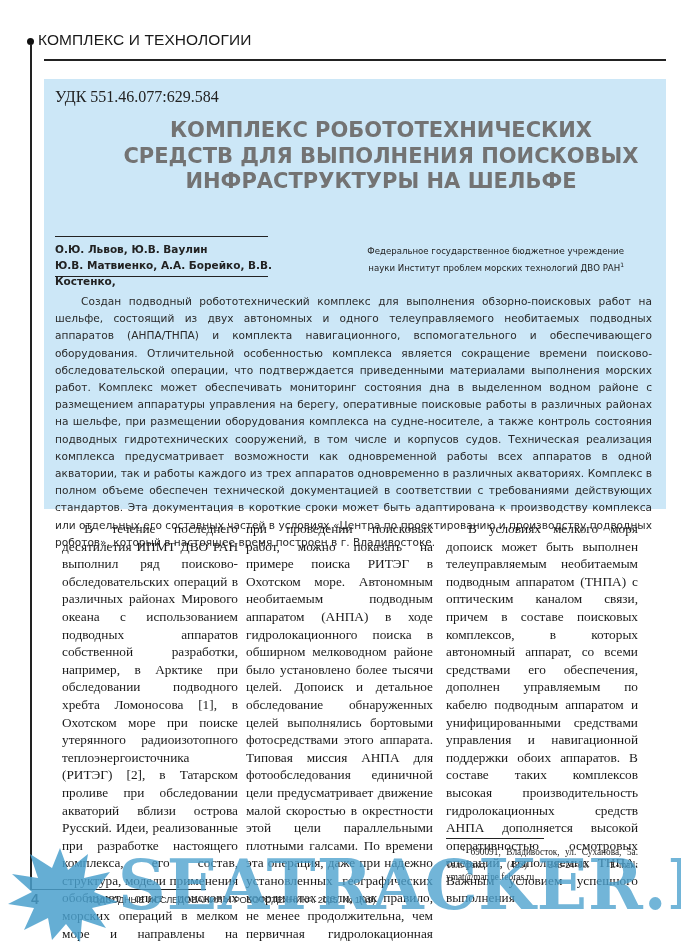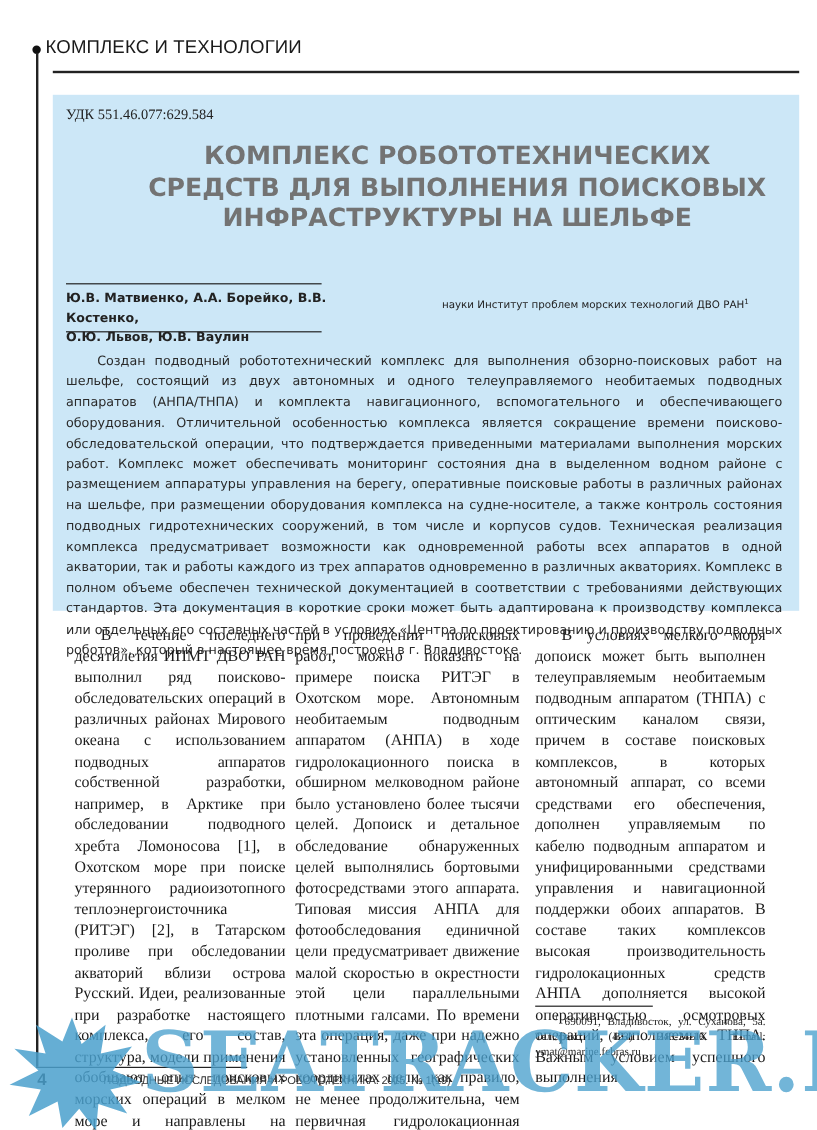--- a/index.html
+++ b/index.html
@@ -4,21 +4,21 @@
   <style>
     html, body { margin: 0; padding: 0; background: #ffffff; }
     body { width: 681px; height: 942px; position: relative; overflow: hidden; font-family: "Liberation Serif", serif; color: #1a1a1a; }
 
     .section-dot { position: absolute; left: 27px; top: 38px; width: 7px; height: 7px; border-radius: 50%; background: #111; }
     .section-title { position: absolute; left: 38px; top: 31px; font-family: "Liberation Sans", sans-serif; font-size: 15.5px; letter-spacing: 0.1px; color: #1a1a1a; }
     .vline { position: absolute; left: 30px; top: 44px; width: 1.5px; height: 845px; background: #222; }
     .hline-top { position: absolute; left: 44px; top: 59px; width: 622px; height: 1.5px; background: #222; }
 
     .blue-box { position: absolute; left: 44px; top: 79px; width: 622px; height: 430px; background: #cce7f7; }
-    .udk { position: absolute; left: 55px; top: 88px; font-size: 12px; color: #222; }
+    .udk { position: absolute; left: 55px; top: 88px; font-size: 16px; color: #222; }
     .title { position: absolute; left: 44px; top: 118px; width: 674px; text-align: center; font-family: "DejaVu Sans", sans-serif; font-weight: bold; font-size: 21px; line-height: 25.5px; color: #737373; letter-spacing: 0px; }
 
     .auth-line1 { position: absolute; left: 55px; top: 236px; width: 213px; height: 1.2px; background: #222; }
     .auth-line2 { position: absolute; left: 55px; top: 276px; width: 213px; height: 1.2px; background: #222; }
     .authors { position: absolute; left: 55px; top: 241px; width: 260px; font-family: "DejaVu Sans", sans-serif; font-weight: bold; font-size: 10.5px; line-height: 16px; color: #222; }
     .affil { position: absolute; left: 360px; top: 245px; width: 264px; text-align: right; font-family: "DejaVu Sans", sans-serif; font-size: 8.6px; line-height: 13px; color: #222; }
     .affil sup { font-size: 6px; }
 
     .abstract { position: absolute; left: 55px; top: 293px; width: 597px; font-family: "DejaVu Sans", sans-serif; font-size: 10.6px; line-height: 17.2px; color: #2a2a2a; text-align: justify; text-indent: 26px; }
 
@@ -53,26 +53,27 @@
 <div class="udk">УДК 551.46.077:629.584</div>
 
 <div class="title">
   <div>КОМПЛЕКС РОБОТОТЕХНИЧЕСКИХ</div>
   <div>СРЕДСТВ ДЛЯ ВЫПОЛНЕНИЯ ПОИСКОВЫХ</div>
   <div>ИНФРАСТРУКТУРЫ НА ШЕЛЬФЕ</div>
 </div>
 
 <div class="auth-line1"></div>
 <div class="authors">
+  <div>О.Ю. Львов, Ю.В. Ваулин</div>
   <div>Ю.В. Матвиенко, А.А. Борейко, В.В. Костенко,</div>
-  <div>О.Ю. Львов, Ю.В. Ваулин</div>
 </div>
 <div class="auth-line2"></div>
 
 <div class="affil">
+  <div>Федеральное государственное бюджетное учреждение</div>
   <div><span>науки Институт проблем морских технологий ДВО РАН</span><sup>1</sup></div>
 </div>
 
 <div class="abstract">Создан подводный робототехнический комплекс для выполнения обзорно-поисковых работ на шельфе, состоящий из двух автономных и одного телеуправляемого необитаемых подводных аппаратов (АНПА/ТНПА) и комплекта навигационного, вспомогательного и обеспечивающего оборудования. Отличительной особенностью комплекса является сокращение времени поисково-обследовательской операции, что подтверждается приведенными материалами выполнения морских работ. Комплекс может обеспечивать мониторинг состояния дна в выделенном водном районе с размещением аппаратуры управления на берегу, оперативные поисковые работы в различных районах на шельфе, при размещении оборудования комплекса на судне-носителе, а также контроль состояния подводных гидротехнических сооружений, в том числе и корпусов судов. Техническая реализация комплекса предусматривает возможности как одновременной работы всех аппаратов в одной акватории, так и работы каждого из трех аппаратов одновременно в различных акваториях. Комплекс в полном объеме обеспечен технической документацией в соответствии с требованиями действующих стандартов. Эта документация в короткие сроки может быть адаптирована к производству комплекса или отдельных его составных частей в условиях «Центра по проектированию и производству подводных роботов», который в настоящее время построен в г. Владивостоке.</div>
 
 <div class="col col1">
   <p class="para">В течение последнего десятилетия ИПМТ ДВО РАН выполнил ряд поисково-обследовательских операций в различных районах Мирового океана с использованием подводных аппаратов собственной разработки, например, в Арктике при обследовании подводного хребта Ломоносова [1], в Охотском море при поиске утерянного радиоизотопного теплоэнергоисточника (РИТЭГ) [2], в Татарском проливе при обследовании акваторий вблизи острова Русский. Идеи, реализованные при разработке настоящего комплекса, его состав, структура, модели применения обобщают опыт поисковых морских операций в мелком море и направлены на значительное увеличение эффективности таких работ. Проблемы, возникающие</p>
 </div>
 <div class="col col2">
   <p class="para">при проведении поисковых работ, можно показать на примере поиска РИТЭГ в Охотском море. Автономным необитаемым подводным аппаратом (АНПА) в ходе гидролокационного поиска в обширном мелководном районе было установлено более тысячи целей. Допоиск и детальное обследование обнаруженных целей выполнялись бортовыми фотосредствами этого аппарата. Типовая миссия АНПА для фотообследования единичной цели предусматривает движение малой скоростью в окрестности этой цели параллельными плотными галсами. По времени эта операция, даже при надежно установленных географических координатах цели, как правило, не менее продолжительна, чем первичная гидролокационная съемка всего района.</p>

